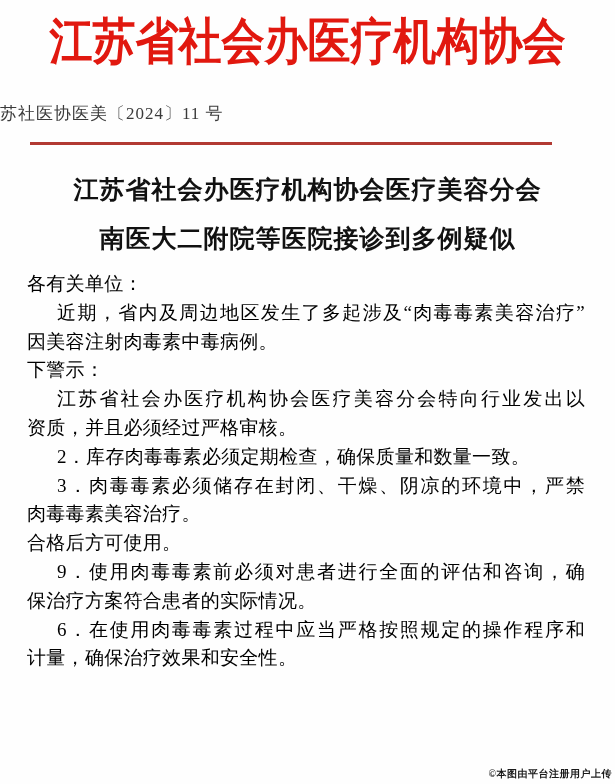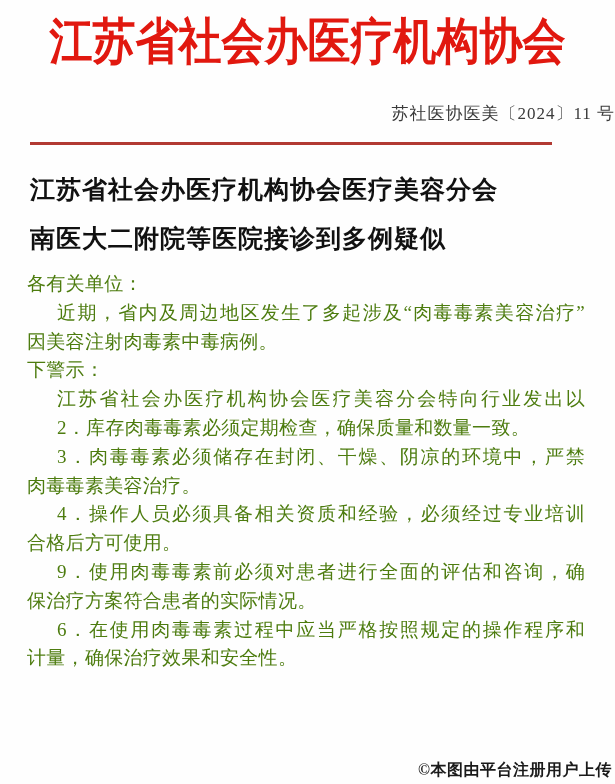--- a/index.html
+++ b/index.html
@@ -19,59 +19,60 @@
     font-size: 43px;
     line-height: 56px;
     font-weight: bold;
     letter-spacing: 0px;
     white-space: nowrap;
     transform: scaleY(1.15);
     transform-origin: 50% 0;
   }
   .doc-number {
     margin-top: 32px;
-    text-align: right;
+    text-align: left;
     font-size: 17px;
     line-height: 20px;
     color: #3a3a3a;
     letter-spacing: 1px;
   }
   .red-divider {
     margin: 18px 0 0 30px;
     width: 522px;
     height: 3px;
     background: #b23a33;
   }
   .notice-title {
     margin: 28px 30px 0 30px;
+    text-align: center;
     font-size: 25px;
     line-height: 34px;
     font-weight: bold;
     color: #111111;
     letter-spacing: 1px;
     white-space: nowrap;
   }
   .notice-title.t2 { margin-top: 15px; }
   .body-text {
     margin: 14px 30px 8px 27px;
     width: 558px;
-    color: #4d7c0f;
+    color: #000000;
   }
   .bline {
     font-size: 19px;
     line-height: 28.8px;
     letter-spacing: 0.3px;
   }
   .bline.ind { text-indent: 30px; }
   .bline.fill { text-align: justify; text-align-last: justify; }
   .watermark {
     position: absolute;
     right: 3px;
     bottom: 3px;
-    font-size: 16px;
+    font-size: 10px;
     font-weight: bold;
     color: #1a1a1a;
     letter-spacing: 0.5px;
     text-shadow:
       -1px -1px 0 #ffffff, 1px -1px 0 #ffffff,
       -1px  1px 0 #ffffff, 1px  1px 0 #ffffff,
        0 0 3px #ffffff;
   }
 </style>
 </head>
@@ -88,24 +89,24 @@
   <div class="notice-title t1">江苏省社会办医疗机构协会医疗美容分会</div>
 
   <div class="notice-title t2">南医大二附院等医院接诊到多例疑似</div>
 
   <div class="body-text">
       <div class="bline">各有关单位：</div>
       <div class="bline ind fill">近期，省内及周边地区发生了多起涉及“肉毒毒素美容治疗”</div>
       <div class="bline">因美容注射肉毒素中毒病例。</div>
       <div class="bline">下警示：</div>
       <div class="bline ind fill">江苏省社会办医疗机构协会医疗美容分会特向行业发出以</div>
+      <div class="bline">资质，并且必须经过严格审核。</div>
       <div class="bline ind">2．库存肉毒毒素必须定期检查，确保质量和数量一致。</div>
       <div class="bline ind fill">3．肉毒毒素必须储存在封闭、干燥、阴凉的环境中，严禁</div>
       <div class="bline">肉毒毒素美容治疗。</div>
-      <div class="bline ind fill">4．操作人员必须具备相关资质和经验，必须经过专业培训</div>
       <div class="bline">合格后方可使用。</div>
       <div class="bline ind fill">9．使用肉毒毒素前必须对患者进行全面的评估和咨询，确</div>
       <div class="bline">保治疗方案符合患者的实际情况。</div>
       <div class="bline ind fill">6．在使用肉毒毒素过程中应当严格按照规定的操作程序和</div>
       <div class="bline">计量，确保治疗效果和安全性。</div>
     </div>
 
   <div class="watermark">©本图由平台注册用户上传</div>
 
 </div>

